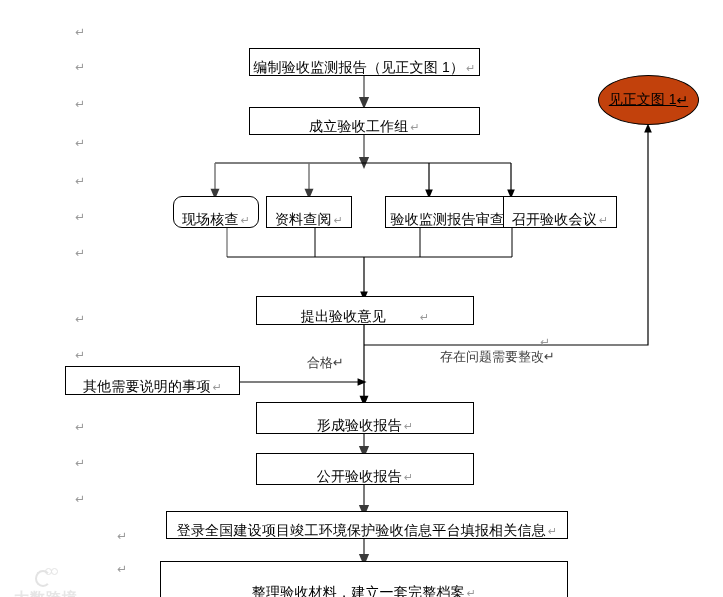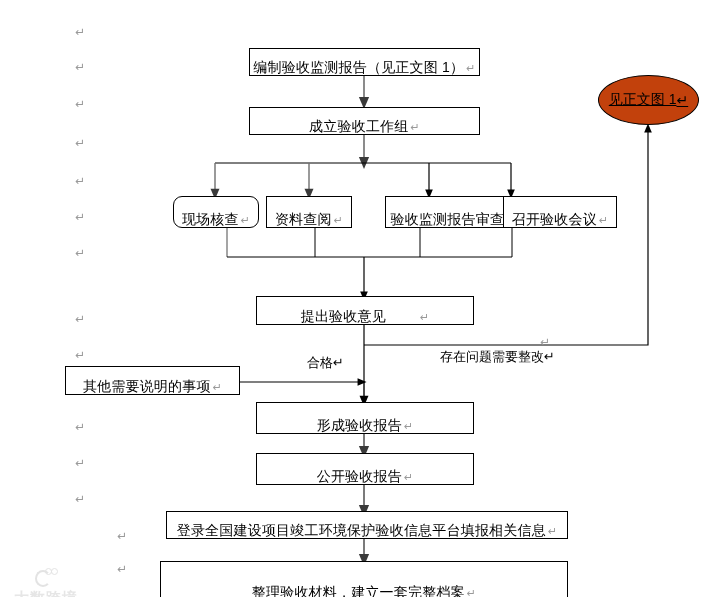--- a/index.html
+++ b/index.html
@@ -49,21 +49,21 @@
     align-items: center;
     justify-content: center;
     font-size: 14px;
     white-space: nowrap;
     color: #000000;
     text-decoration: underline;
   }
   .edge-label {
     position: absolute;
     font-size: 13px;
-    color: #000000;
+    color: #404040;
     white-space: nowrap;
   }
   .margin-mark {
     position: absolute;
     font-size: 12px;
     color: #9a9a9a;
     line-height: 1;
     user-select: none;
   }
   svg#wires {

